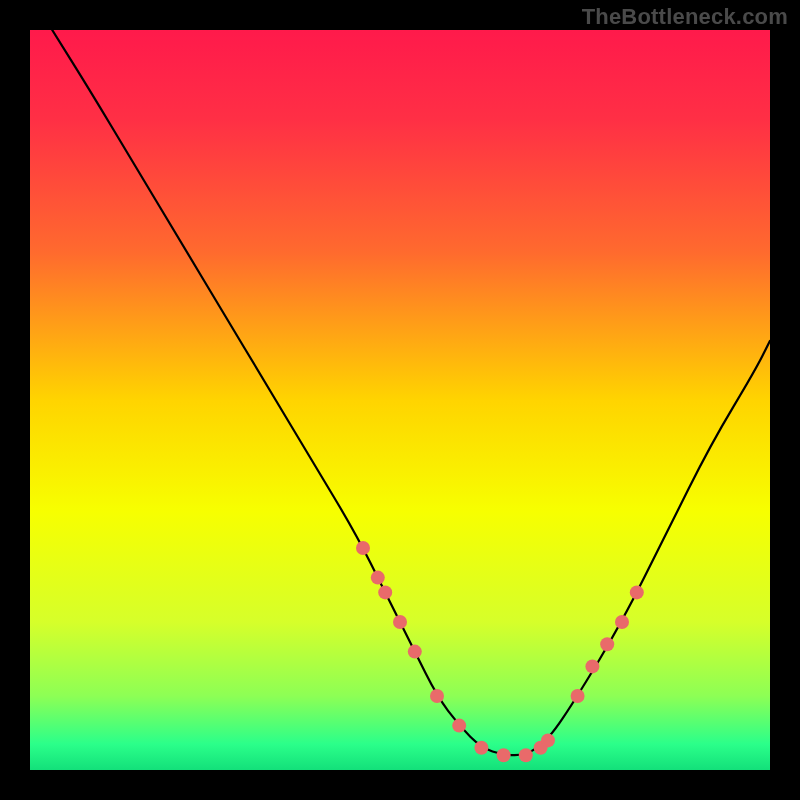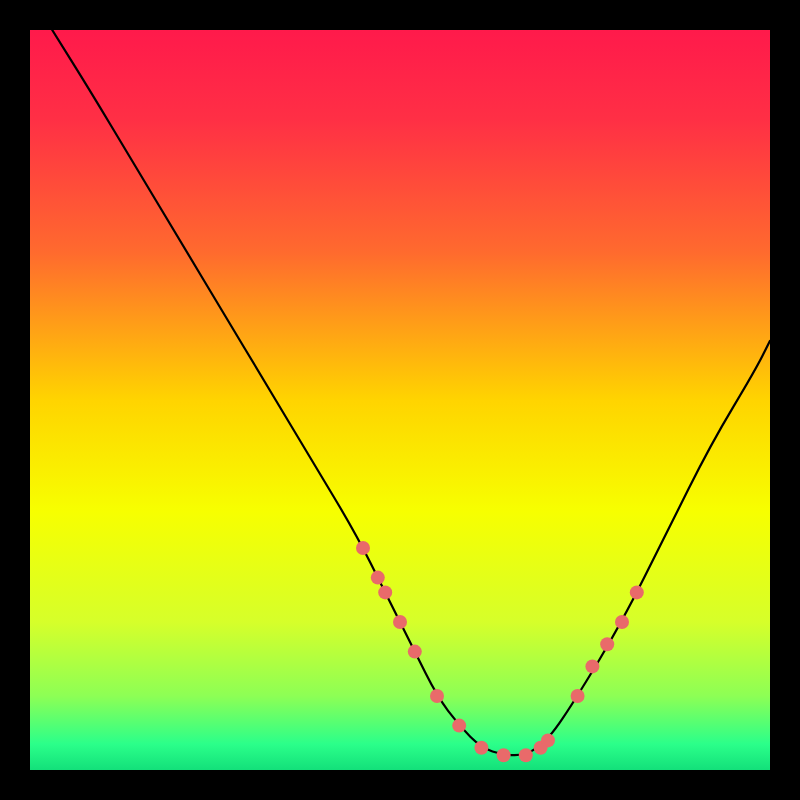--- a/index.html
+++ b/index.html
@@ -32,20 +32,21 @@
     font-size: 22px;
     font-weight: 600;
     letter-spacing: 0.2px;
     font-family: Arial, Helvetica, sans-serif;
   }
 </style>
 </head>
 <body>
 
 <div class="frame">
+  <div class="watermark">TheBottleneck.com</div>
 
   <svg class="plot" viewBox="0 0 740 740" preserveAspectRatio="none">
     <defs>
       <linearGradient id="bg-grad" x1="0" y1="0" x2="0" y2="1">
           <stop offset="0%" stop-color="#ff1a4b"></stop>
           <stop offset="12%" stop-color="#ff2f45"></stop>
           <stop offset="30%" stop-color="#ff6a2e"></stop>
           <stop offset="50%" stop-color="#ffd400"></stop>
           <stop offset="65%" stop-color="#f7ff00"></stop>
           <stop offset="80%" stop-color="#d6ff2a"></stop>

